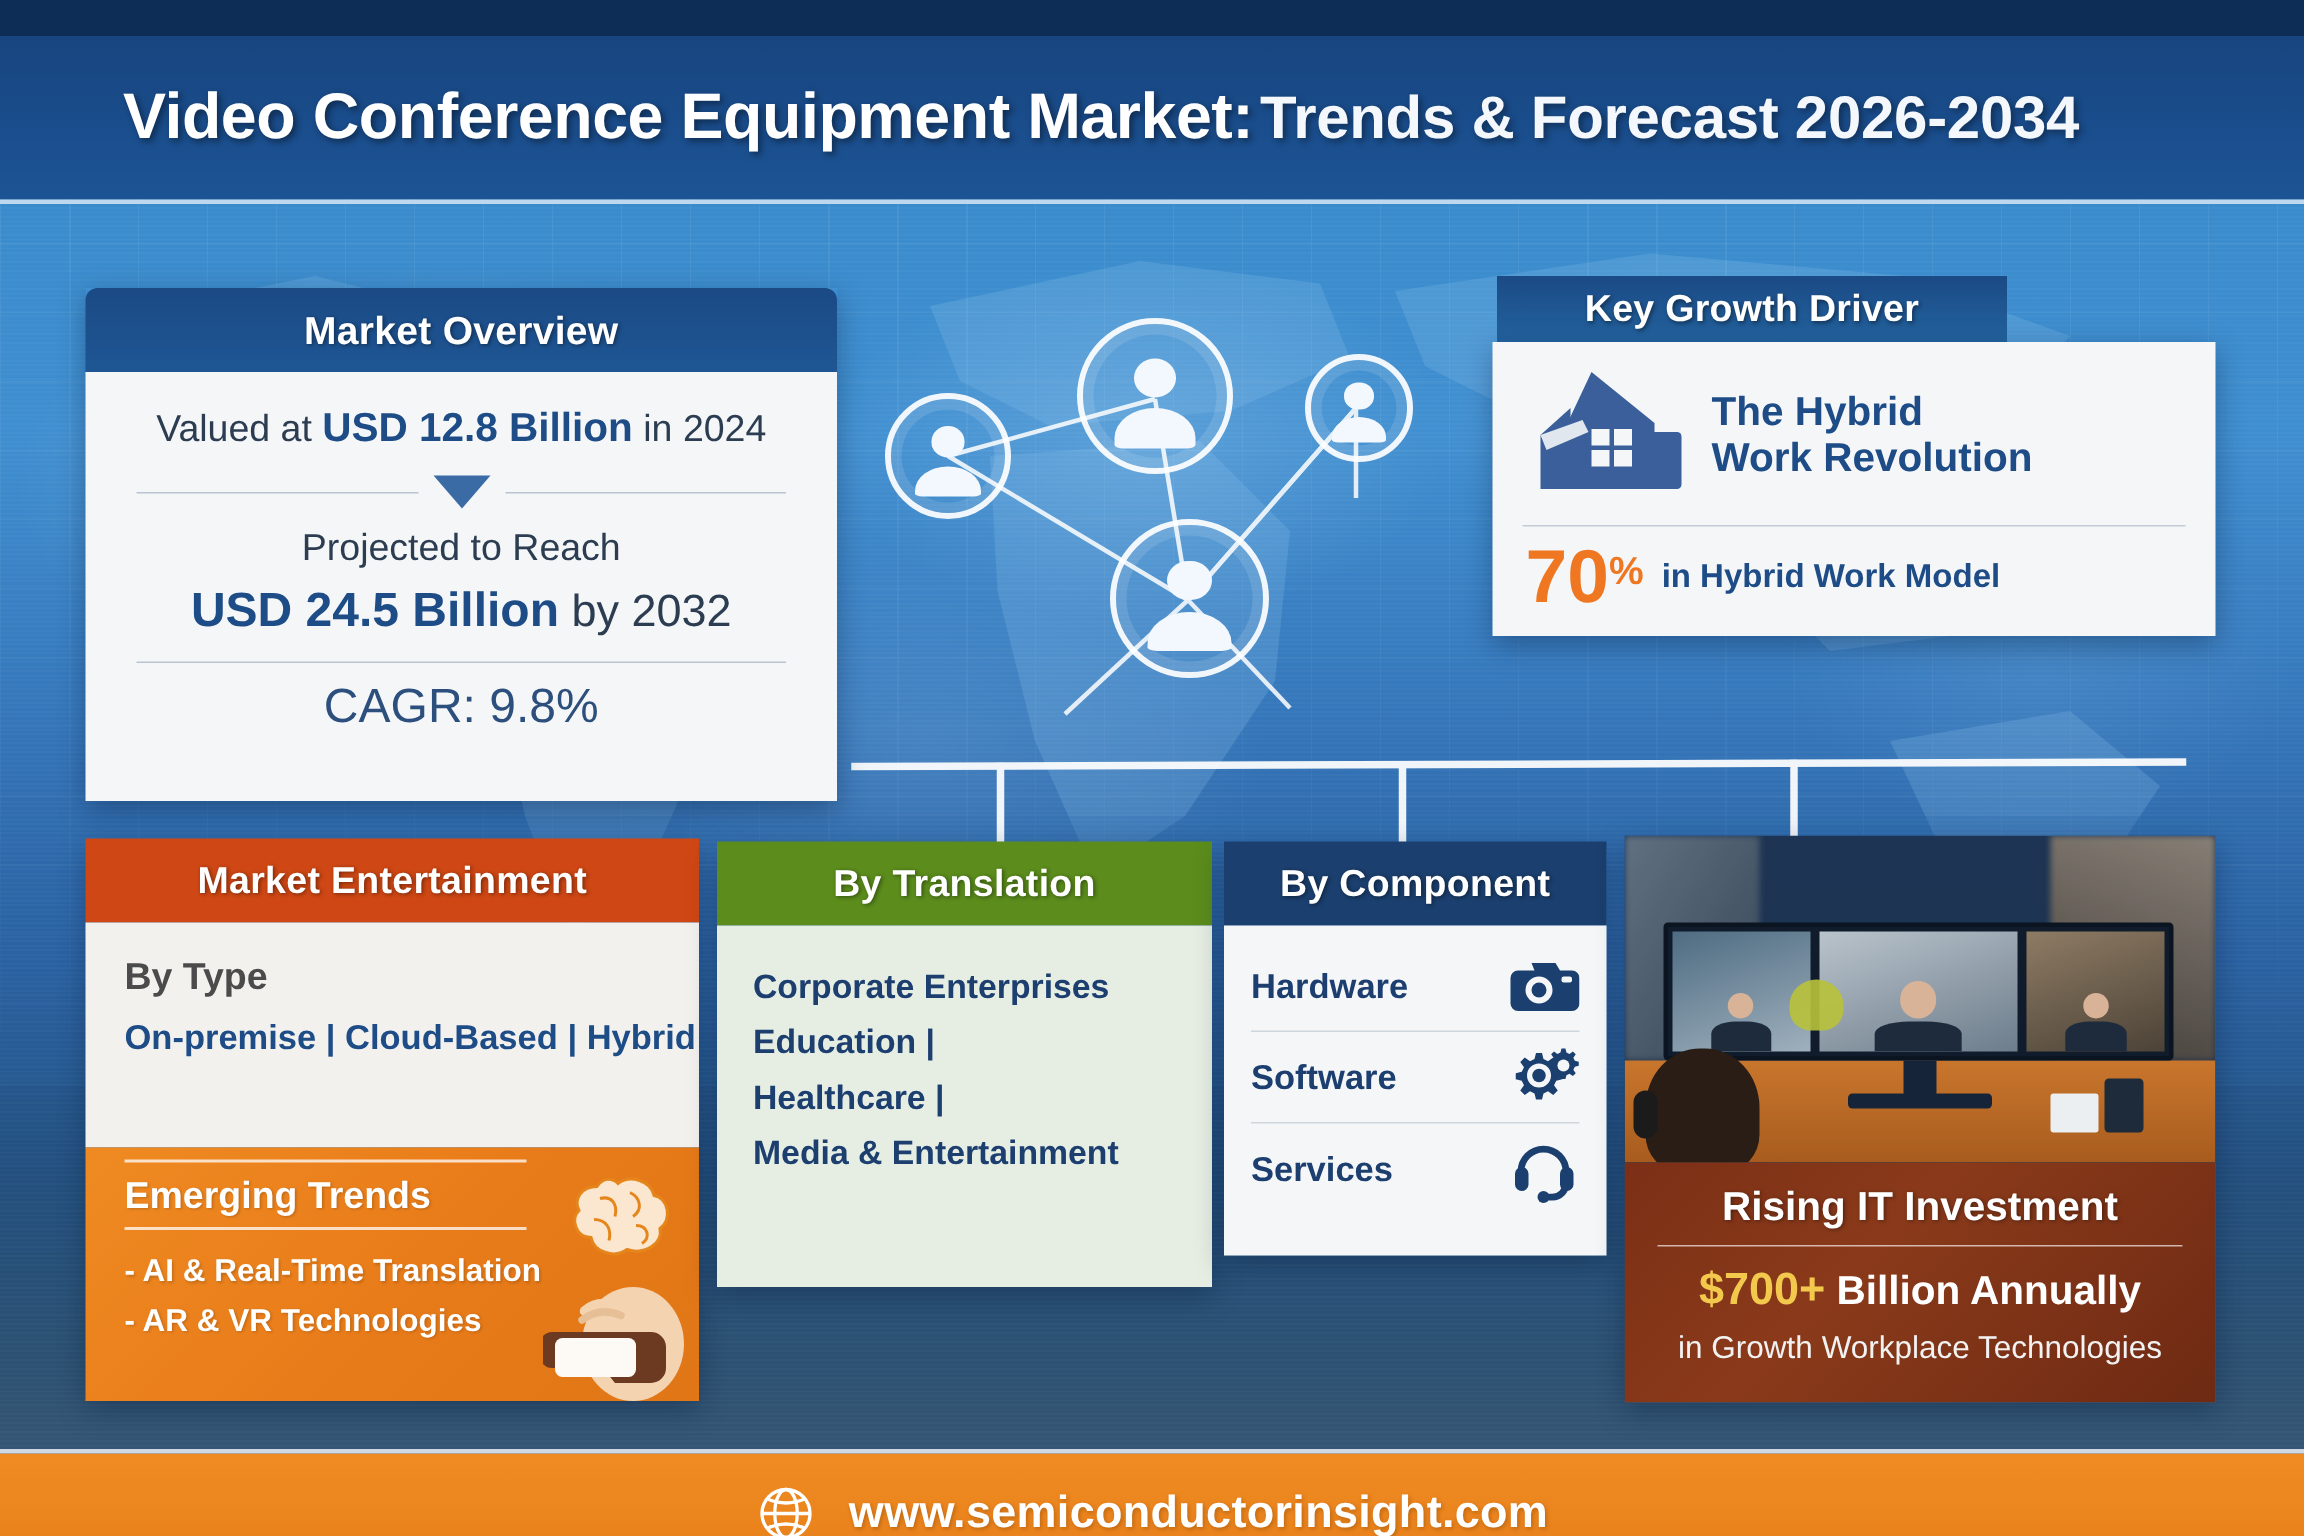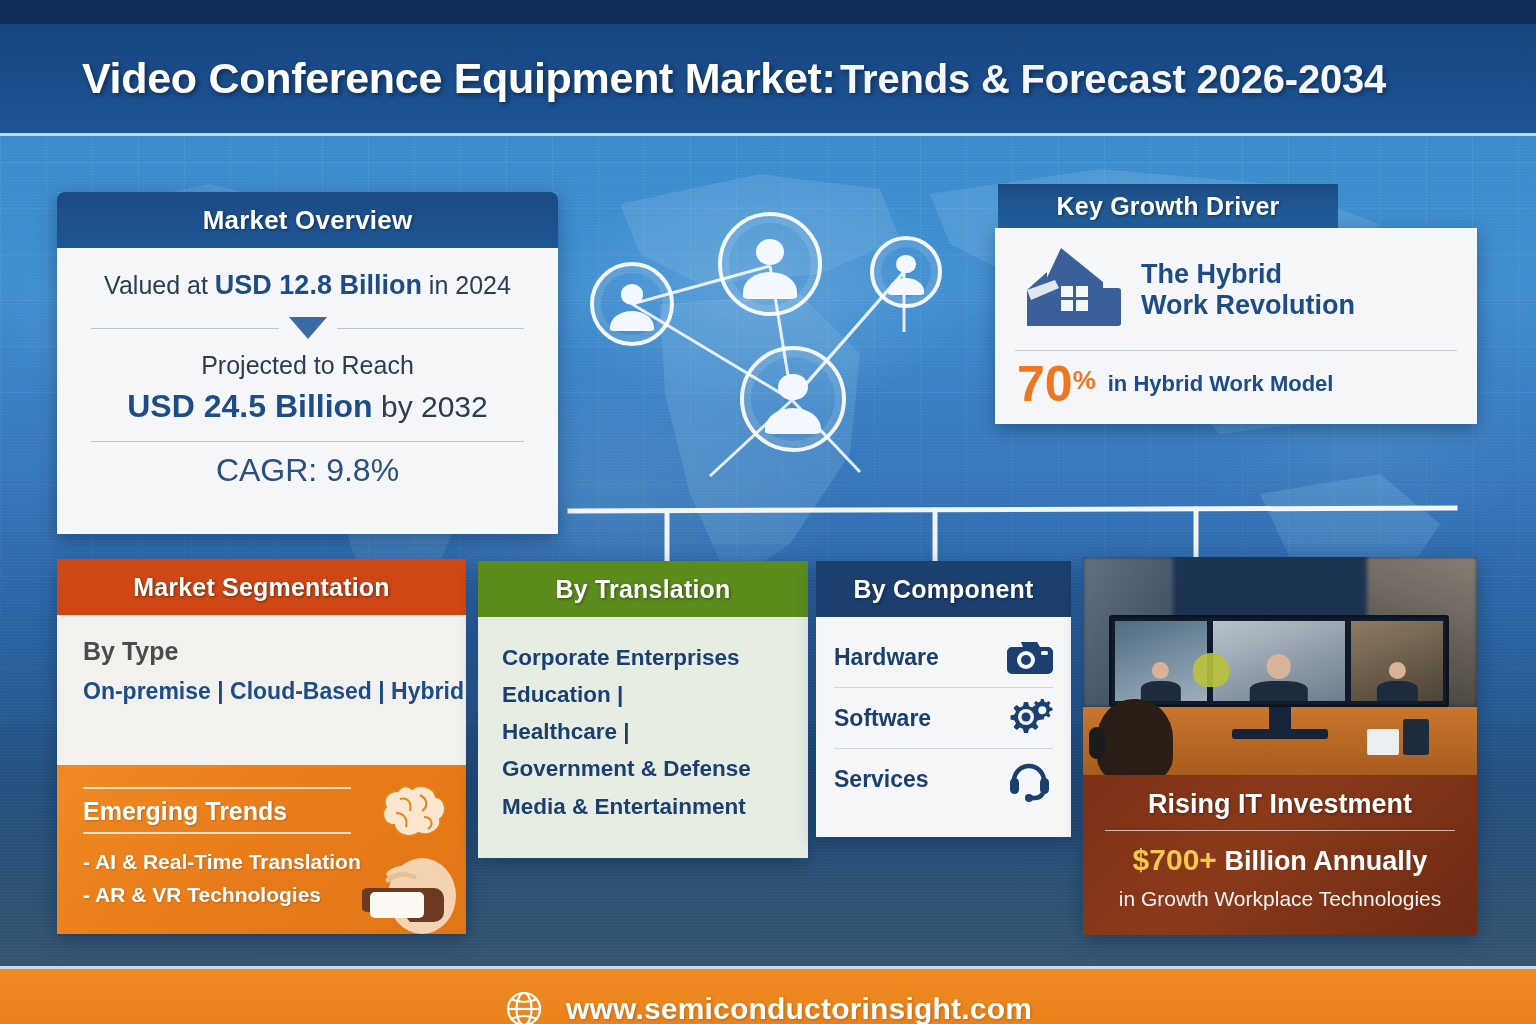--- a/index.html
+++ b/index.html
@@ -152,21 +152,21 @@
   #segmentation { position:absolute; left:57px; top:535px; width:409px; height:375px; z-index:5;
     box-shadow: 0 6px 18px rgba(0,20,50,.35); }
   #segmentation .head { height:56px; font-size:25px; background:#cf4714; }
   #segmentation .white {
     height:150px; background:#f2f1ee; padding:22px 26px 0;
   }
   .seg-bytype { font-size:25px; font-weight:700; color:#4b4b4b; }
   .seg-types { font-size:23px; color:#1d4c87; font-weight:700; margin-top:12px; white-space:nowrap; }
   #segmentation .orange {
     height:169px; background: linear-gradient(135deg,#ef8a22 0%, #e87b19 55%, #e07616 100%);
-    position:relative; padding:22px 26px 0; overflow:hidden;
+    position:relative; padding:8px 26px 0; overflow:hidden;
   }
   .trend-rule { height:2px; background:rgba(255,255,255,.75); width:268px; }
   .trend-title { font-size:25px; font-weight:700; color:#fff; margin:8px 0 6px; text-shadow:1px 1px 2px rgba(0,0,0,.2); }
   .trend-rule2 { height:2px; background:rgba(255,255,255,.75); width:268px; margin-bottom:12px; }
   .trend-item { font-size:21px; color:#fff; font-weight:600; line-height:1.55; text-shadow:1px 1px 2px rgba(0,0,0,.18); }
 
   
   #by-application { position:absolute; left:478px; top:537px; width:330px; height:297px; z-index:5;
     box-shadow: 0 6px 18px rgba(0,20,50,.35); }
   #by-application .head { height:56px; font-size:25px; background:#5b8c1c; }
@@ -355,21 +355,21 @@
           <span>70</span><sup>%</sup>
         </div>
         <div class="gd-note">
           <div>in Hybrid Work Model</div>
         </div>
       </div>
     </div>
   </div>
 
   <div id="segmentation">
-    <div class="head card-head">Market Segmentation</div>
+    <div class="head card-head">Market Entertainment</div>
     <div class="white">
       <div class="seg-bytype">By Type</div>
       <div class="seg-types">On-premise | Cloud-Based | Hybrid</div>
     </div>
     <div class="orange">
       <div class="trend-rule"></div>
       <div class="trend-title">Emerging Trends</div>
       <div class="trend-rule2"></div>
       <div class="trend-item">- AI &amp; Real-Time Translation</div>
       <div class="trend-item">- AR &amp; VR Technologies</div>
@@ -395,21 +395,20 @@
       </svg>
     </div>
   </div>
 
   <div id="by-application">
     <div class="head card-head">By Translation</div>
     <div class="body">
       <div class="app-item">Corporate Enterprises</div>
       <div class="app-item">Education |</div>
       <div class="app-item">Healthcare |</div>
-      <div class="app-item sub">Government &amp; Defense</div>
       <div class="app-item">Media &amp; Entertainment</div>
     </div>
   </div>
 
   <div id="by-component">
     <div class="head card-head">By Component</div>
     <div class="body">
 
       <div class="comp-row">
         <span class="comp-label">Hardware</span>

